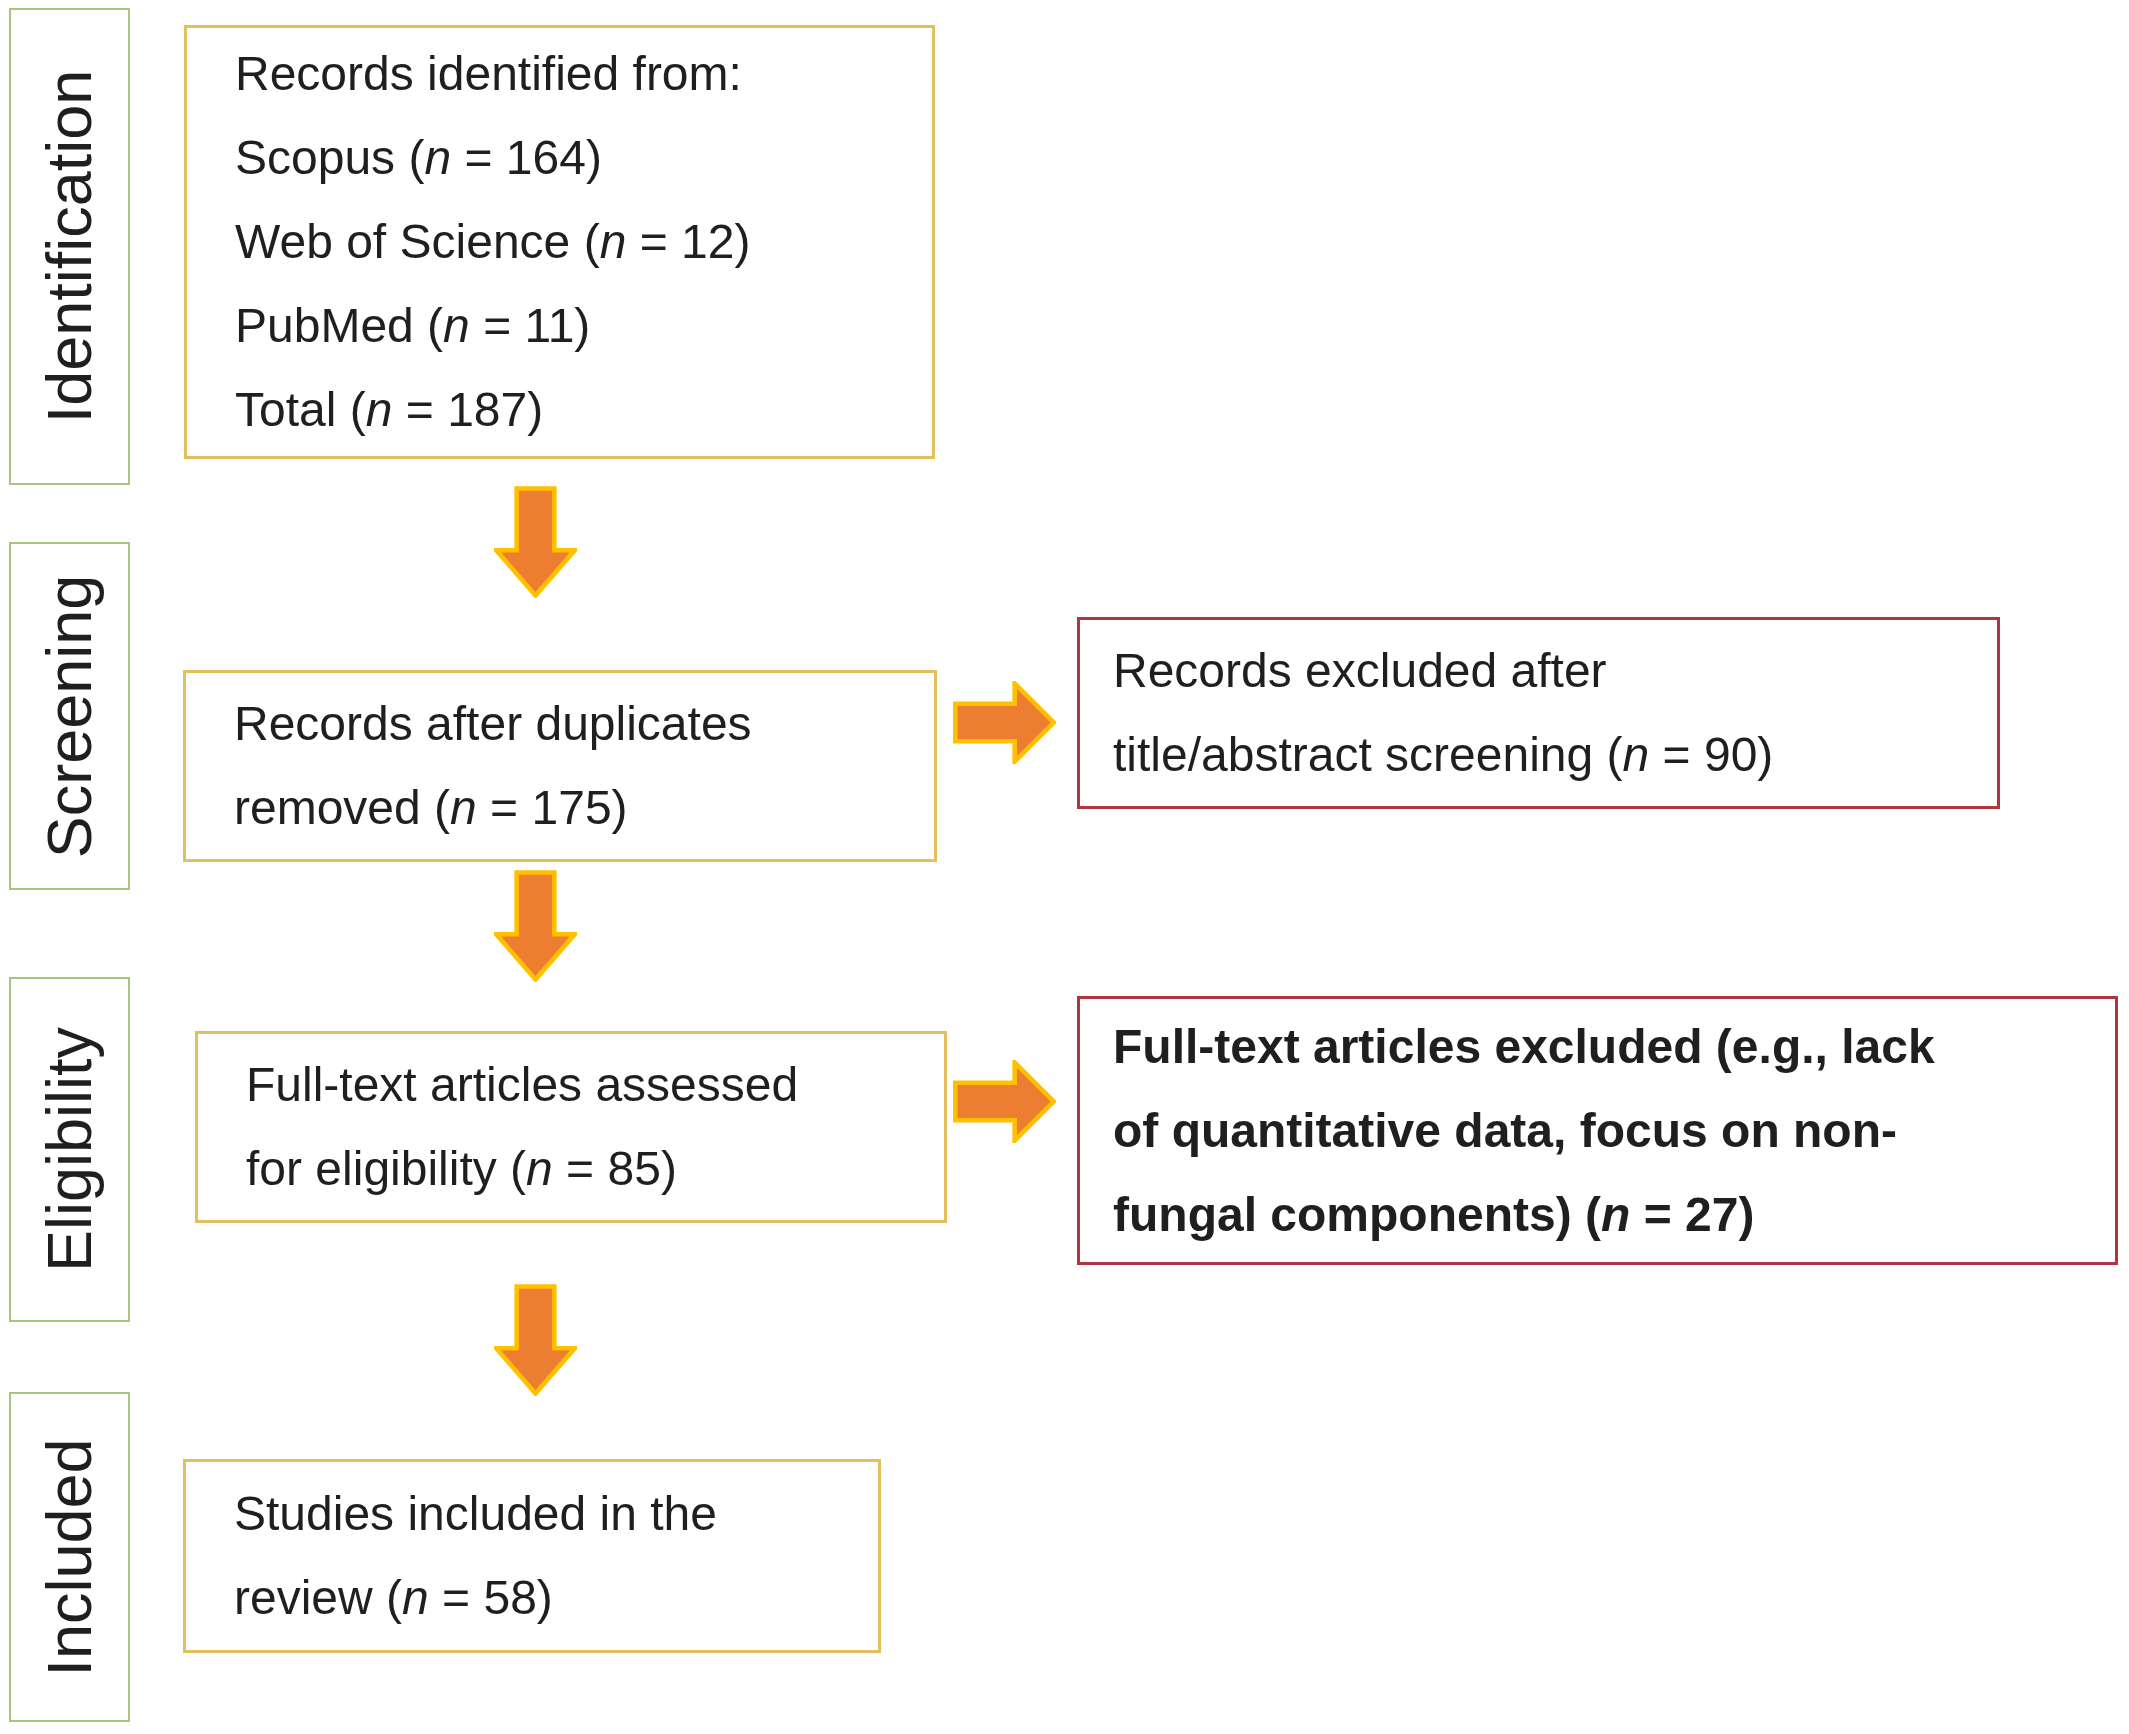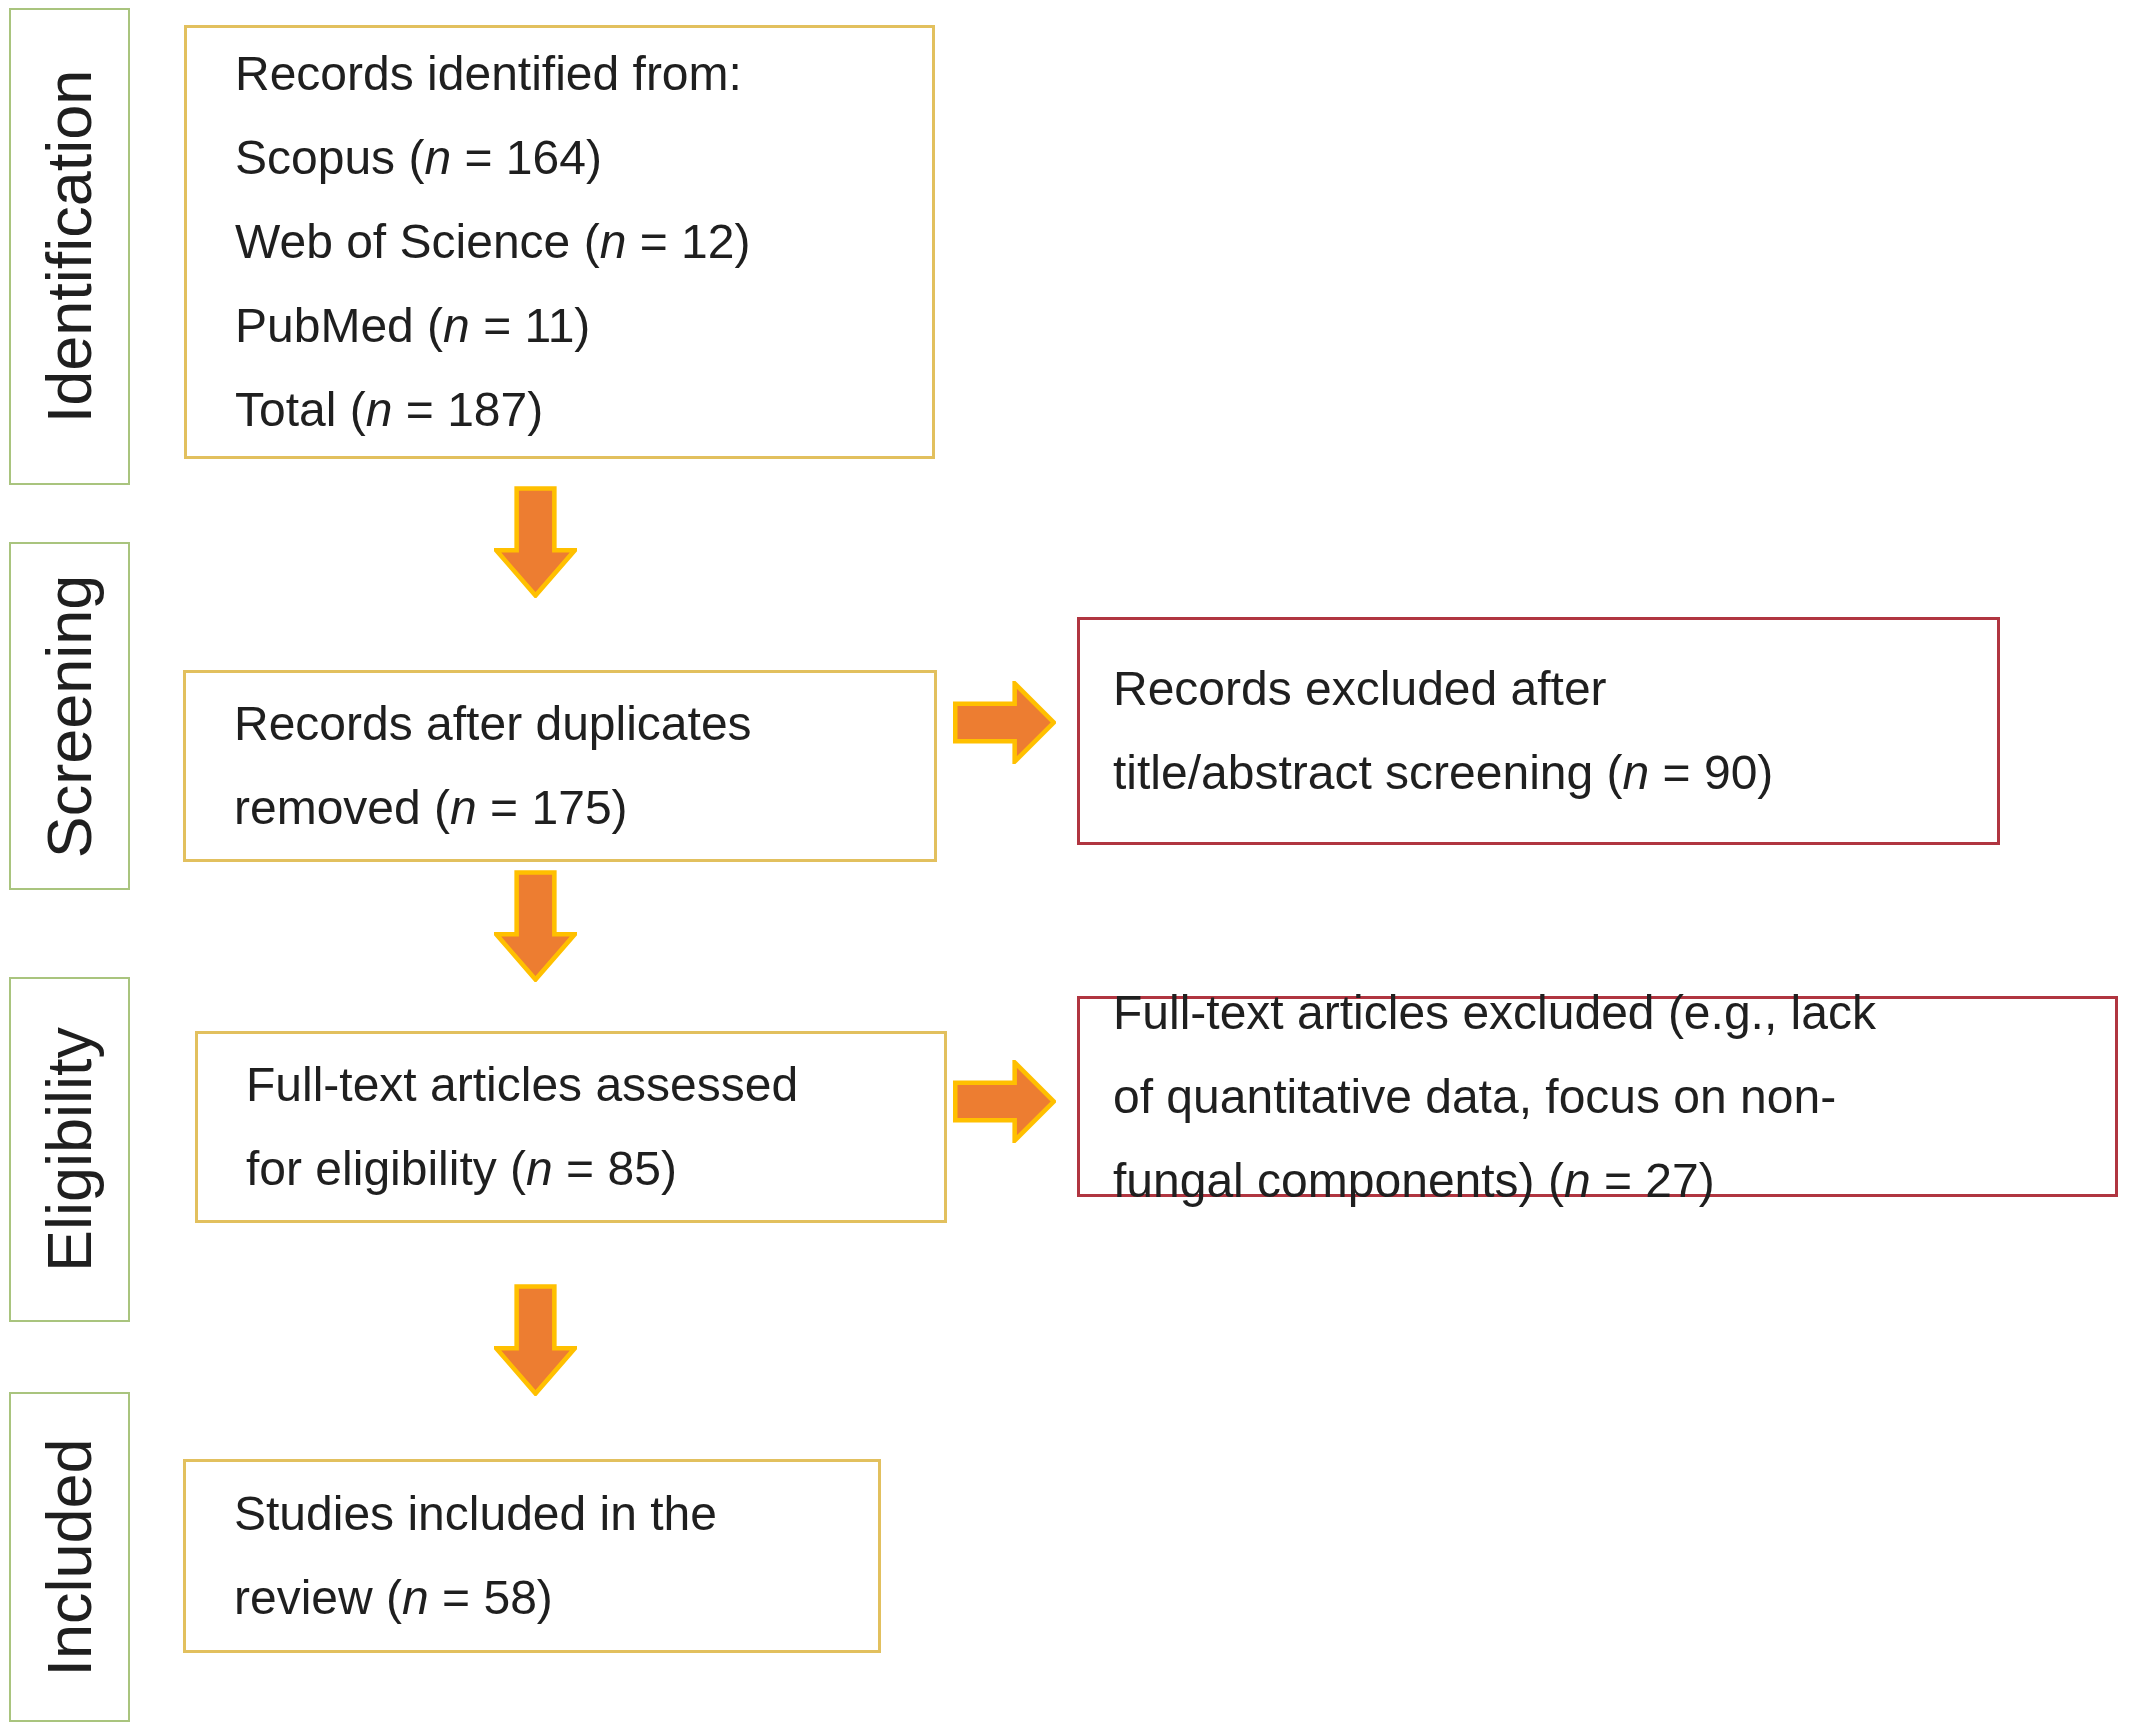--- a/index.html
+++ b/index.html
@@ -110,26 +110,26 @@
   <div class="flow-box" style="left:183px; top:1031px; width:752px; height:192px;margin-left:12px;">
     <div class="box-text">Full-text articles assessed
 for eligibility (<i>n</i> = 85)</div>
   </div>
 
   <div class="flow-box" style="left:183px; top:1459px; width:698px; height:194px;">
     <div class="box-text">Studies included in the
 review (<i>n</i> = 58)</div>
   </div>
 
-  <div class="exclusion-box" style="left:1077px; top:617px; width:923px; height:228px;">
+  <div class="exclusion-box" style="left:1077px; top:617px; width:923px; height:192px;">
     <div class="box-text">Records excluded after
 title/abstract screening (<i>n</i> = 90)</div>
   </div>
 
-  <div class="exclusion-box" style="left:1077px; top:996px; width:1041px; height:201px;">
+  <div class="exclusion-box" style="left:1077px; top:996px; width:1041px; height:269px;font-weight:bold;">
     <div class="box-text">Full-text articles excluded (e.g., lack
 of quantitative data, focus on non-
 fungal components) (<i>n</i> = 27)</div>
   </div>
 
   <div class="arrow" style="left:494px; top:486px;">
     <svg width="83" height="112" viewBox="0 0 110 148">
       <polygon points="30,3 80,3 80,85 107,85 55,145 3,85 30,85" fill="#ED7D31" stroke="#FFC000" stroke-width="6" stroke-linejoin="miter"></polygon>
     </svg>
   </div>

